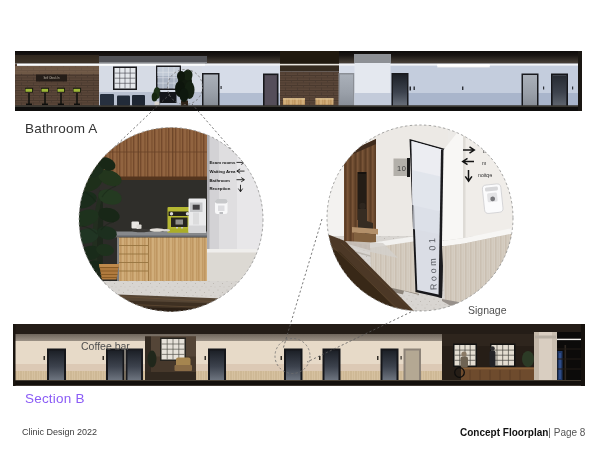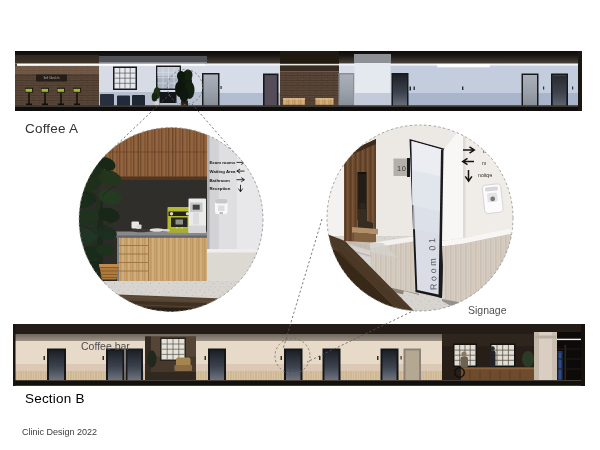--- a/index.html
+++ b/index.html
@@ -578,23 +578,24 @@
   <polygon points="327,234 345,241 414,311 327,311" fill="#4c3826"></polygon>
   <polygon points="327,248 340,252 398,311 327,311" fill="#382817"></polygon>
   <path d="M330 244 L400 311 M327 260 L378 311 M327 280 L355 311 M341 243 L411 310" stroke="#5a452c" stroke-width="0.9" opacity="0.8"></path>
 
   <polygon points="345,241 383,243 398,258 352,248" fill="#d3d0cb" opacity="0.85"></polygon>
 </g>
 
 <circle cx="420" cy="218" r="93" fill="none" stroke="#9a9a98" stroke-width="0.9" stroke-dasharray="2.4 2.4"></circle>
 </svg>
 
-<div class="lbl" style="left:25px;top:121px;font-size:13.5px;letter-spacing:0.2px;color:#333;">Coffee A</div>
+<div class="lbl" style="left:25px;top:121px;font-size:13.5px;letter-spacing:0.2px;color:#333;">Bathroom A</div>
 
 <div class="lbl" style="left:81px;top:304px;font-size:10.5px;color:#4f4f4f;margin-top:36px;">Coffee bar</div>
 
 <div class="lbl" style="left:468px;top:304px;font-size:10.5px;color:#4f4f4f;text-align:center;">Signage</div>
 
-<div class="lbl" style="left:25px;top:391px;font-size:13.5px;letter-spacing:0.2px;color:#000000;">Section B</div>
+<div class="lbl" style="left:25px;top:391px;font-size:13.5px;letter-spacing:0.2px;color:#8b5cf6;">Section B</div>
 
 <div class="lbl" style="left:22px;top:427px;font-size:9px;color:#3c3c3c;text-align:right;">Clinic Design 2022</div>
 
+<div class="lbl" style="left:460px;top:427px;font-size:10px;color:#555;"><b style="color:#111;">Concept Floorplan</b>|&nbsp;Page 8</div>
 </div>
 
 </body></html>

